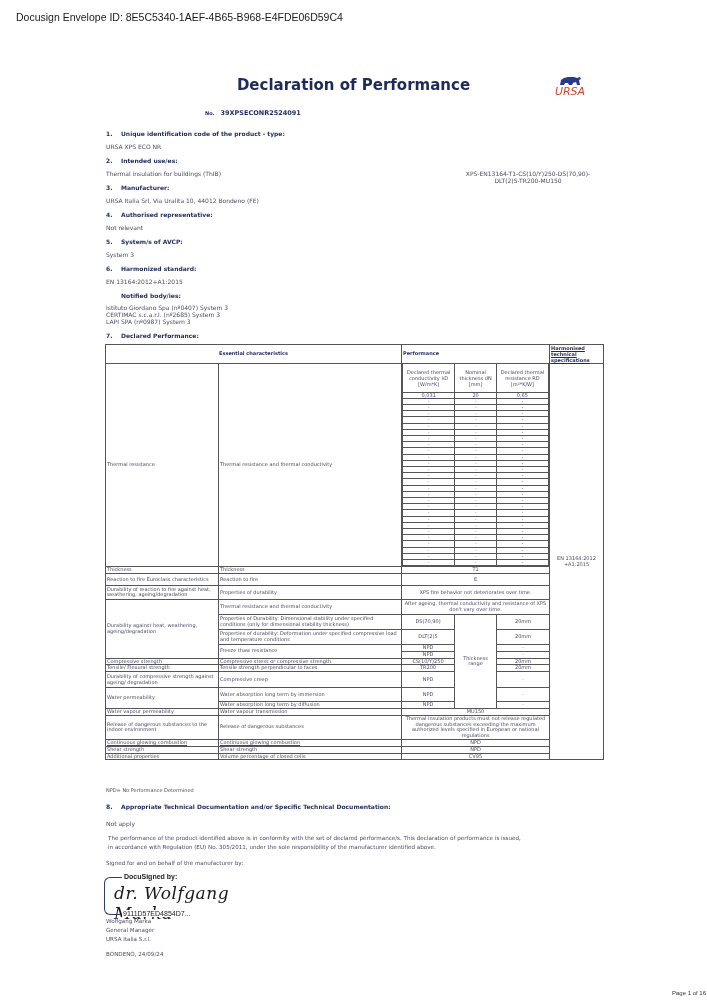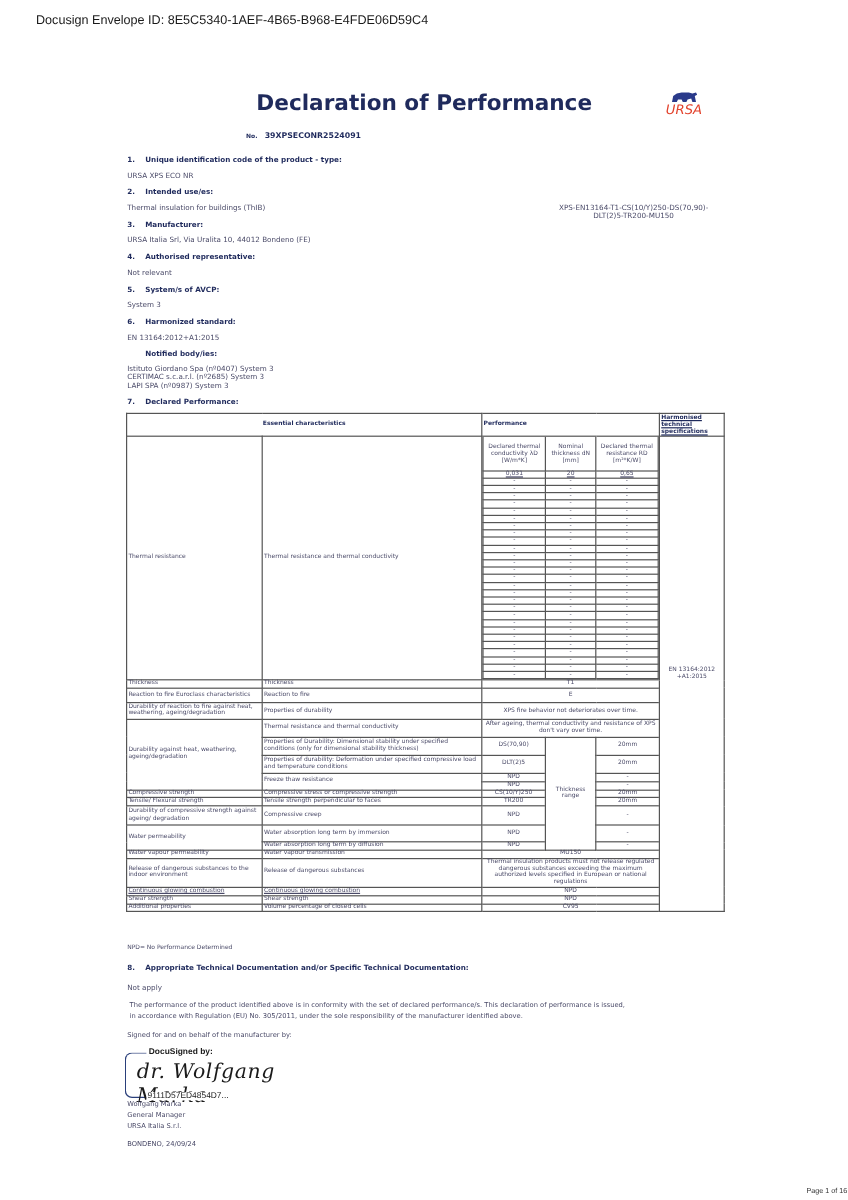--- a/index.html
+++ b/index.html
@@ -1,19 +1,19 @@
 <!DOCTYPE html>
 <html><head>
 <meta charset="utf-8">
 <style>
   * { box-sizing: border-box; margin: 0; padding: 0; }
   html, body { width: 707px; height: 1000px; background: #ffffff; overflow: hidden; }
   body { position: relative; font-family: "DejaVu Sans", sans-serif; color: #3c3c5a; }
-  .envelope { position: absolute; left: 30px; top: 11px; font-family: "Liberation Sans", sans-serif; font-size: 10.5px; color: #1a1a1a; }
-  .title { position: absolute; left: 0; width: 707px; top: 76px; text-align: center; font-family: "DejaVu Sans", sans-serif; font-weight: bold; font-size: 18px; color: #1f2a5c; padding-left: 0px; }
+  .envelope { position: absolute; left: 16px; top: 11px; font-family: "Liberation Sans", sans-serif; font-size: 10.5px; color: #1a1a1a; }
+  .title { position: absolute; left: 0; width: 707px; top: 76px; text-align: center; font-family: "DejaVu Sans", sans-serif; font-weight: bold; font-size: 15px; color: #1f2a5c; padding-left: 0px; }
   .title span { position: relative; left: 0px; }
   .logo { position: absolute; left: 548px; top: 76px; width: 44px; height: 24px; }
   .logo .bear { position: absolute; left: 10px; top: 0; width: 24px; height: 10px; }
   .logo .word { position: absolute; left: 0; top: 9px; width: 44px; text-align: center; font-family: "DejaVu Sans", sans-serif; font-weight: normal; font-style: italic; font-size: 11px; color: #e2402a; letter-spacing: 0px; }
   .docno { position: absolute; left: 205px; top: 109px; font-size: 6.5px; font-weight: bold; color: #1f2a5c; }
   .docno .lbl { font-size: 5px; margin-right: 6px; }
   .sec-h { position: absolute; left: 106px; font-size: 6px; font-weight: bold; color: #1f2a5c; }
   .sec-h .num { display: inline-block; width: 15px; }
   .sec-t { position: absolute; left: 106px; font-size: 6px; color: #4a4a68; line-height: 7px; }
   .code { position: absolute; left: 458px; top: 170px; width: 140px; text-align: center; font-size: 6px; line-height: 7px; color: #4a4a68; }

